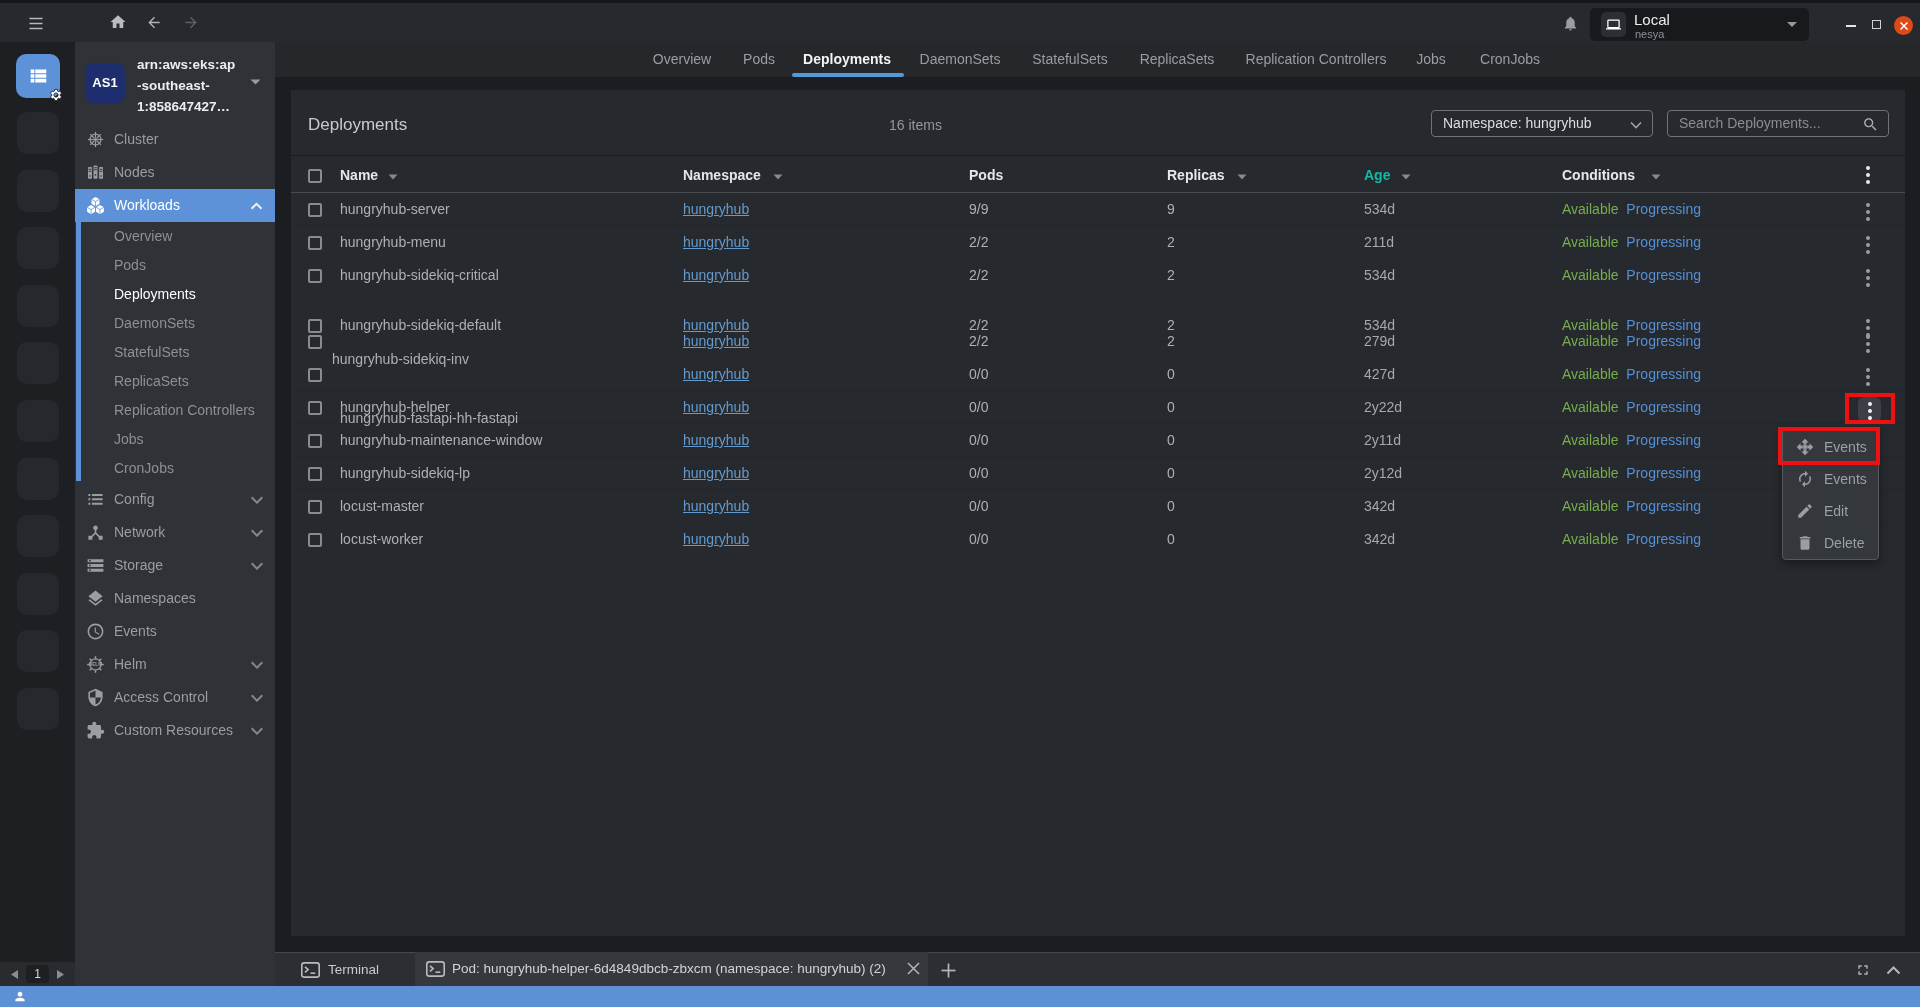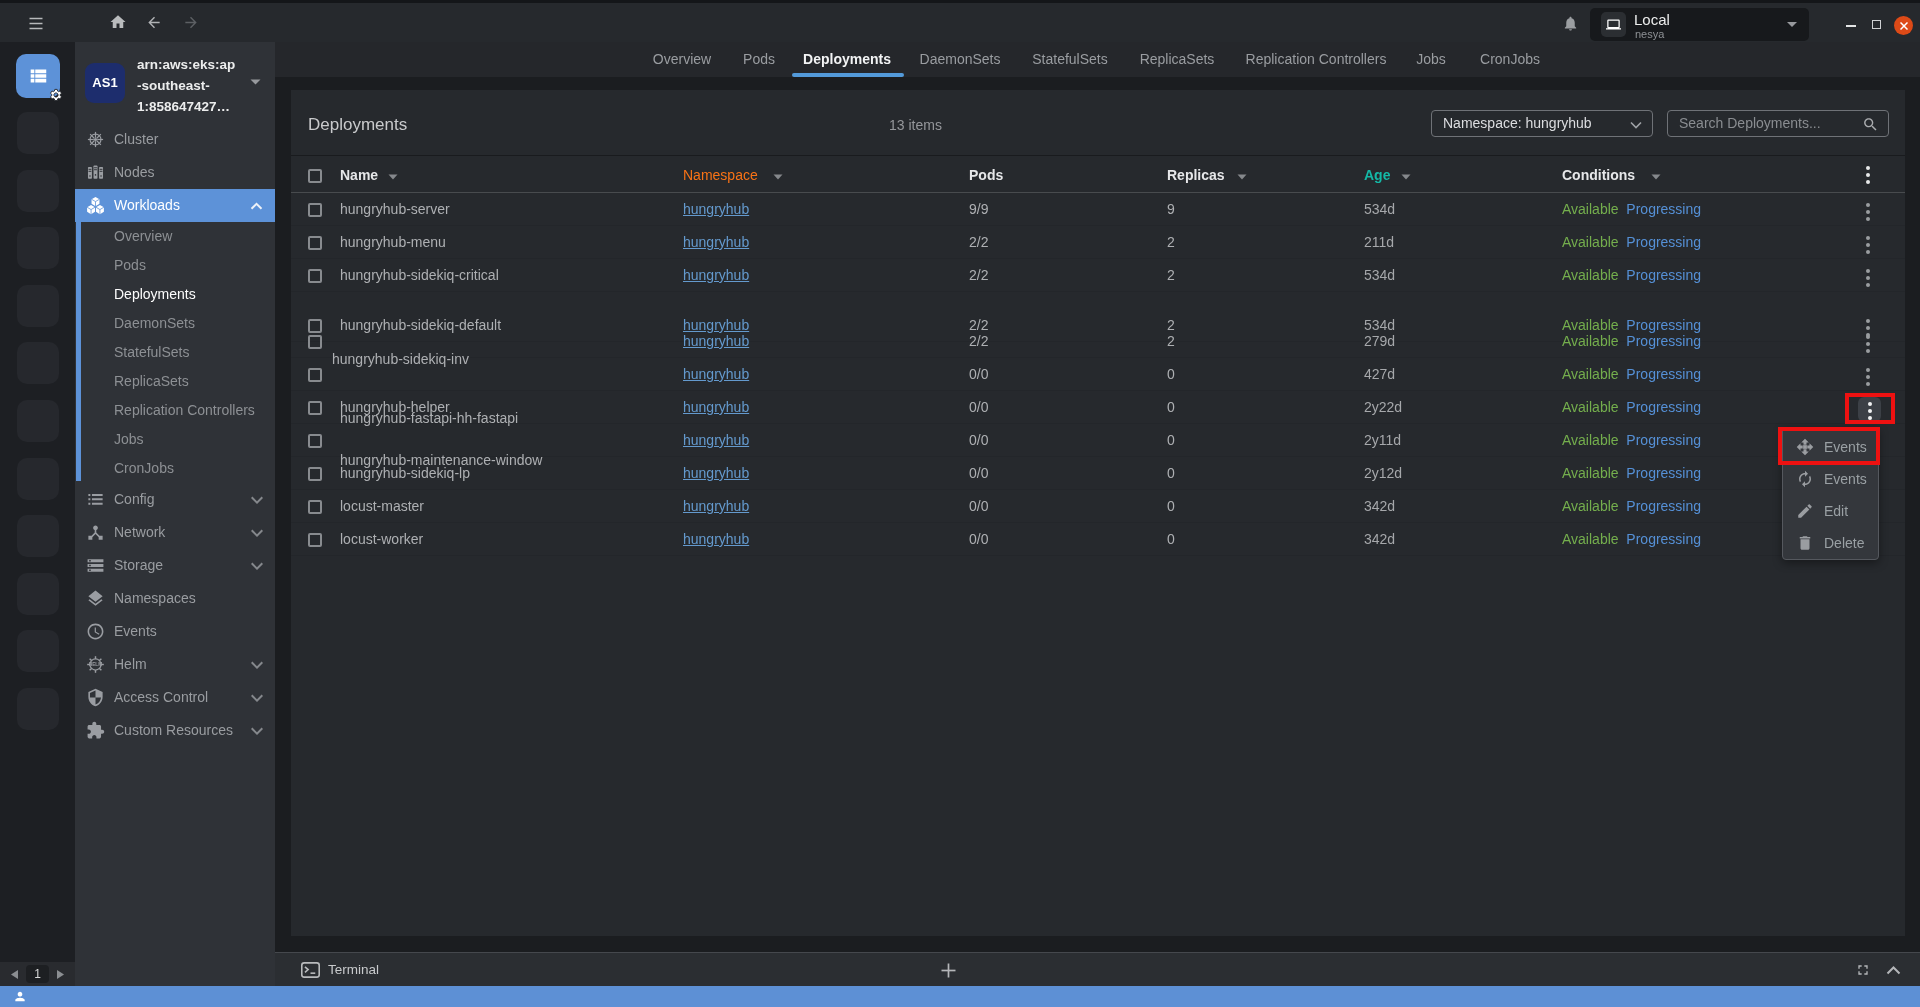--- a/index.html
+++ b/index.html
@@ -313,42 +313,42 @@
     <div class="tab" style="left:795px;transform:translateX(-50%);">StatefulSets</div>
     <div class="tab" style="left:902px;transform:translateX(-50%);">ReplicaSets</div>
     <div class="tab" style="left:1041px;transform:translateX(-50%);">Replication Controllers</div>
     <div class="tab" style="left:1156px;transform:translateX(-50%);">Jobs</div>
     <div class="tab" style="left:1235px;transform:translateX(-50%);">CronJobs</div>
     <div class="abs" style="left:517px;top:31px;width:112px;height:4px;background:#539ada;border-radius:2px;"></div>
   </div>
   <div id="panel" class="abs">
 
     <div class="abs" style="left:17px;top:25px;font-size:17px;color:#c9cacc;">Deployments</div>
-    <div class="abs" style="left:598px;top:27px;font-size:14px;color:#95979b;">13 items</div>
+    <div class="abs" style="left:598px;top:27px;font-size:14px;color:#95979b;">16 items</div>
     <div class="abs" style="left:1140px;top:20px;width:222px;height:27px;border:1px solid #6f7277;border-radius:4px;">
       <div class="abs" style="left:11px;top:4px;font-size:14px;color:#dcdde0;">Namespace: hungryhub</div>
       <svg class="abs" style="left:198px;top:10px" width="12" height="8" viewBox="0 0 12 8">
           <path fill="none" stroke="#9fa2a6" stroke-width="1.6" d="M1 1.5l5 5 5-5"></path>
         </svg>
     </div>
     <div class="abs" style="left:1376px;top:20px;width:222px;height:27px;border:1px solid #6f7277;border-radius:4px;">
       <div class="abs" style="left:11px;top:4px;font-size:14px;color:#8a8d91;">Search Deployments...</div>
       <svg class="abs" style="left:194px;top:5px" width="17" height="17" viewBox="0 0 24 24">
           <path fill="#aaacaf" d="M15.5 14h-.79l-.28-.27C15.41 12.59 16 11.11 16 9.5 16 5.91 13.09 3 9.5 3S3 5.91 3 9.5 5.91 16 9.5 16c1.61 0 3.09-.59 4.23-1.57l.27.28v.79l5 4.99L20.49 19l-4.99-5zm-6 0C7.01 14 5 11.99 5 9.5S7.01 5 9.5 5 14 7.01 14 9.5 11.99 14 9.5 14z"></path>
         </svg>
     </div>
 
     <div class="abs" style="left:0;top:65px;width:1614px;height:1px;background:#191b1e;"></div>
     <div class="abs" style="left:0;top:65px;width:1614px;height:38px;border-bottom:1px solid rgba(255,255,255,0.16);">
       <div class="checkbox" style="left:17px;top:14px;"></div>
       <div class="cell" style="left:49px;top:4px;font-weight:bold;color:#e6e7e9;">Name</div>
       <svg class="abs" style="left:97px;top:19px" width="10" height="7" viewBox="0 0 10 7">
           <path fill="#85888c" d="M0.5.5l4.5 5 4.5-5z"></path>
         </svg>
-      <div class="cell" style="left:392px;top:4px;font-weight:normal;color:#f97316;">Namespace</div>
+      <div class="cell" style="left:392px;top:4px;font-weight:bold;color:#e5e5e5;">Namespace</div>
       <svg class="abs" style="left:482px;top:19px" width="10" height="7" viewBox="0 0 10 7">
           <path fill="#85888c" d="M0.5.5l4.5 5 4.5-5z"></path>
         </svg>
       <div class="cell" style="left:678px;top:4px;font-weight:bold;color:#e6e7e9;">Pods</div>
       <div class="cell" style="left:876px;top:4px;font-weight:bold;color:#e6e7e9;">Replicas</div>
       <svg class="abs" style="left:946px;top:19px" width="10" height="7" viewBox="0 0 10 7">
           <path fill="#85888c" d="M0.5.5l4.5 5 4.5-5z"></path>
         </svg>
       <div class="cell" style="left:1073px;top:4px;font-weight:bold;color:#14b8a6;">Age</div>
       <svg class="abs" style="left:1110px;top:19px" width="10" height="7" viewBox="0 0 10 7">
@@ -458,21 +458,21 @@
         <div class="cell" style="left:1073px;color:#a6a8ab;">2y22d</div>
         <div class="cell" style="left:1271px;"><span class="ok">Available</span>&nbsp; <span class="prog">Progressing</span></div>
         <div class="kebab" style="left:1575px;top:10px;">
             <i></i>
             <i></i>
             <i></i>
           </div>
       </div>
       <div class="row" style="top:231px;">
         <div class="checkbox" style="left:17px;top:10px;"></div>
-        <div class="cell" style="left:49px;margin-top:20px;">hungryhub-maintenance-window</div>
+        <div class="cell" style="left:49px;">hungryhub-maintenance-window</div>
         <div class="cell" style="left:392px;"><a class="link">hungryhub</a></div>
         <div class="cell" style="left:678px;">0/0</div>
         <div class="cell" style="left:876px;">0</div>
         <div class="cell" style="left:1073px;color:#a6a8ab;">2y11d</div>
         <div class="cell" style="left:1271px;"><span class="ok">Available</span>&nbsp; <span class="prog">Progressing</span></div>
         <div class="kebab" style="left:1575px;top:10px;">
             <i></i>
             <i></i>
             <i></i>
           </div>
@@ -521,20 +521,34 @@
       </div>
     </div>
   </div>
   <div id="dock" class="abs">
         <svg class="abs" style="left:26px;top:9px" width="19" height="16" viewBox="0 0 24 20">
       <rect x="1" y="1" width="22" height="18" rx="3" fill="none" stroke="#b9bbbd" stroke-width="2"></rect>
       <path d="M5 6l4 3.5L5 13" fill="none" stroke="#b9bbbd" stroke-width="2"></path>
       <line x1="12" y1="14" x2="18" y2="14" stroke="#b9bbbd" stroke-width="2"></line>
     </svg>
     <div class="abs" style="left:53px;top:9px;font-size:13.5px;color:#c8cacc;">Terminal</div>
+    <div class="abs" style="left:140px;top:-1px;width:513px;height:35px;background:#35383c;">
+      <svg class="abs" style="left:11px;top:9px" width="19" height="16" viewBox="0 0 24 20">
+        <rect x="1" y="1" width="22" height="18" rx="3" fill="none" stroke="#b9bbbd" stroke-width="2"></rect>
+        <path d="M5 6l4 3.5L5 13" fill="none" stroke="#b9bbbd" stroke-width="2"></path>
+        <line x1="12" y1="14" x2="18" y2="14" stroke="#b9bbbd" stroke-width="2"></line>
+      </svg>
+      <div class="abs" style="left:37px;top:9px;font-size:13.5px;color:#d2d3d5;">Pod: hungryhub-helper-6d4849dbcb-zbxcm (namespace: hungryhub) (2)</div>
+      <svg class="abs" style="left:492px;top:10px" width="13" height="13" viewBox="0 0 14 14">
+          <g stroke="#b4b6b9" stroke-width="1.6">
+            <line x1="1" y1="1" x2="13" y2="13"></line>
+            <line x1="13" y1="1" x2="1" y2="13"></line>
+          </g>
+        </svg>
+    </div>
     <svg class="abs" style="left:666px;top:10px" width="15" height="15" viewBox="0 0 15 15">
         <g stroke="#b4b6b9" stroke-width="1.7">
           <line x1="7.5" y1="0.5" x2="7.5" y2="14.5"></line>
           <line x1="0.5" y1="7.5" x2="14.5" y2="7.5"></line>
         </g>
       </svg>
     <svg class="abs" style="left:1580px;top:9px" width="16" height="16" viewBox="0 0 24 24">
         <path fill="#b4b6b9" d="M7 14H5v5h5v-2H7v-3zm-2-4h2V7h3V5H5v5zm12 7h-3v2h5v-5h-2v3zM14 5v2h3v3h2V5h-5z"></path>
       </svg>
     <svg class="abs" style="left:1611px;top:12px" width="15" height="10" viewBox="0 0 15 10">

